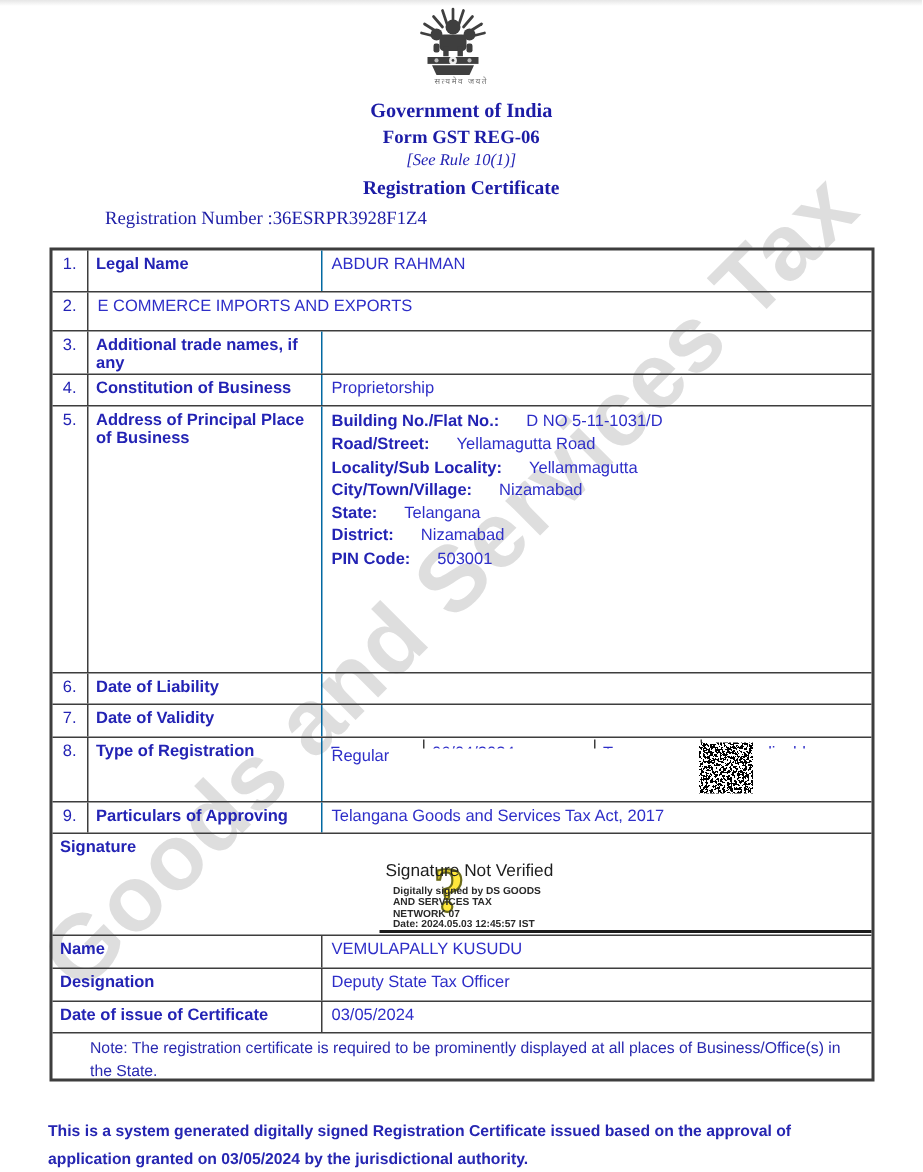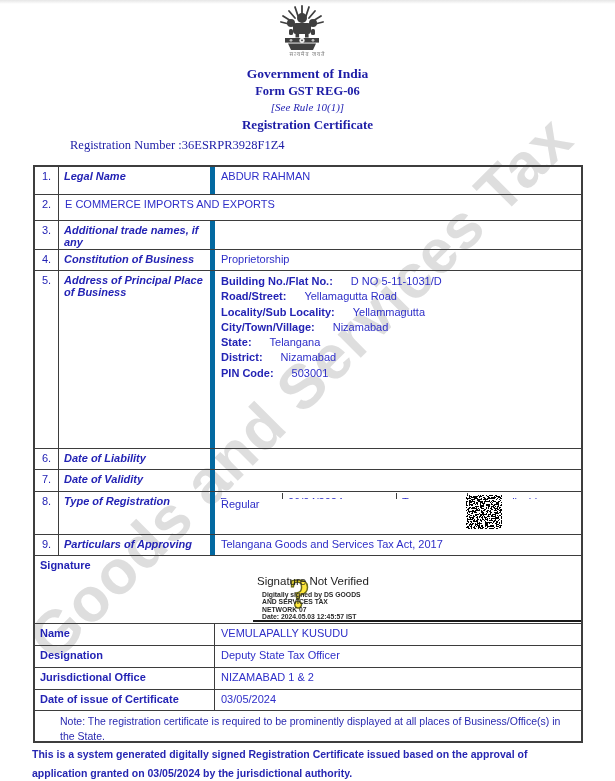--- a/index.html
+++ b/index.html
@@ -22,21 +22,21 @@
   .h-cert{top:117px;font-family:"Liberation Serif",serif;font-weight:bold;font-size:13px;color:#1c1ca6;}
   .reg-num{position:absolute;left:70px;top:138px;font-family:"Liberation Serif",serif;
         font-weight:normal;font-size:12.5px;color:#1c1ca6;z-index:2;}
   
   .cert-table{position:absolute;left:33px;top:165px;width:550px;border:2px solid #3d3d3d;
         box-sizing:border-box;z-index:1;background:transparent;}
   .row{display:flex;border-top:1px solid #3d3d3d;box-sizing:border-box;position:relative;}
   .row:first-child{border-top:none;}
   .cell{box-sizing:border-box;font-size:11px;color:#2e2ec8;padding:3px 5px;overflow:hidden;}
   .c-num{width:24px;border-right:1px solid #3d3d3d;text-align:center;color:#2323b4;padding:3px 1px;}
-  .c-label{width:156px;border-right:5px solid #0369a1;color:#2323b4;font-weight:bold;font-style:italic;}
+  .c-label{width:156px;border-right:1px solid #0369a1;color:#2323b4;font-weight:bold;}
   .c-label-wide{width:180px;border-right:1px solid #3d3d3d;color:#2323b4;font-weight:bold;}
   .c-value{flex:1;padding-left:6px;}
   .sub{border-right:1px solid #3d3d3d;margin-top:23px;}
   .sub:last-child{border-right:none;}
   .addr-line{line-height:15.3px;white-space:nowrap;}
   .addr-line .lbl{font-weight:bold;color:#2323b4;margin-right:18px;}
   
   .h27{height:27px}.h26{height:26px}.h29{height:29px}.h21{height:21px}.h178{height:178px}
   .h22{height:22px}.h43{height:43px}.h68{height:68px}.h31{height:31px}
   
@@ -201,24 +201,20 @@
     </div>
 
     <div class="row h22">
       <div class="cell c-label-wide">Name</div>
       <div class="cell c-value">VEMULAPALLY KUSUDU</div>
     </div>
     <div class="row h22">
       <div class="cell c-label-wide">Designation</div>
       <div class="cell c-value">Deputy State Tax Officer</div>
     </div>
-    <div class="row h22">
-      <div class="cell c-label-wide">Jurisdictional Office</div>
-      <div class="cell c-value">NIZAMABAD 1 &amp; 2</div>
-    </div>
     <div class="row h21">
       <div class="cell c-label-wide">Date of issue of Certificate</div>
       <div class="cell c-value">03/05/2024</div>
     </div>
 
     <div class="row h31">
       <div class="note-cell">Note: The registration certificate is required to be prominently displayed at all places of Business/Office(s) in the State.</div>
     </div>
   </div>
 

